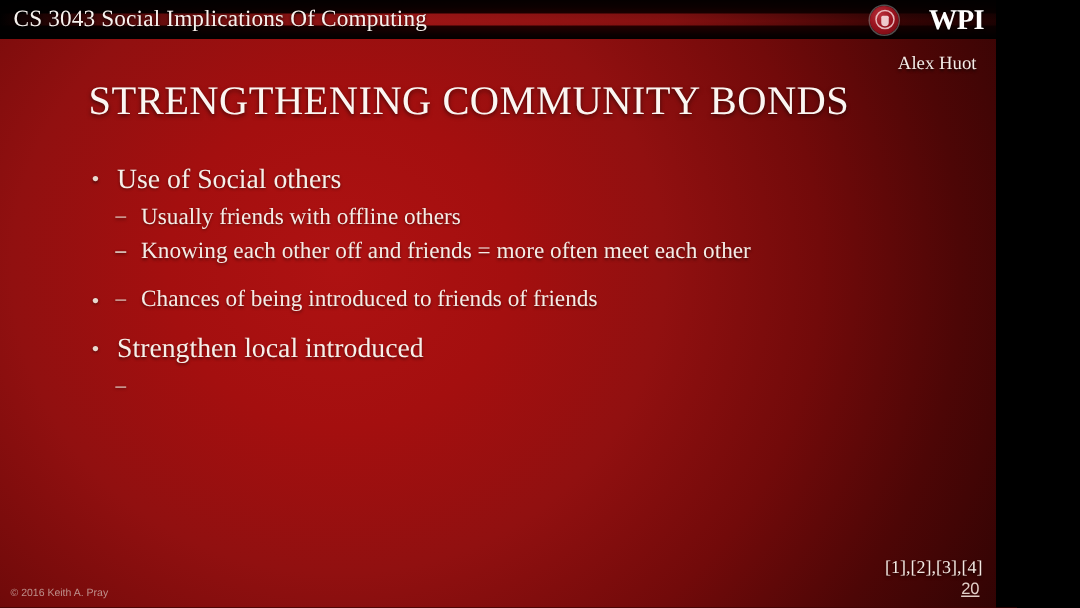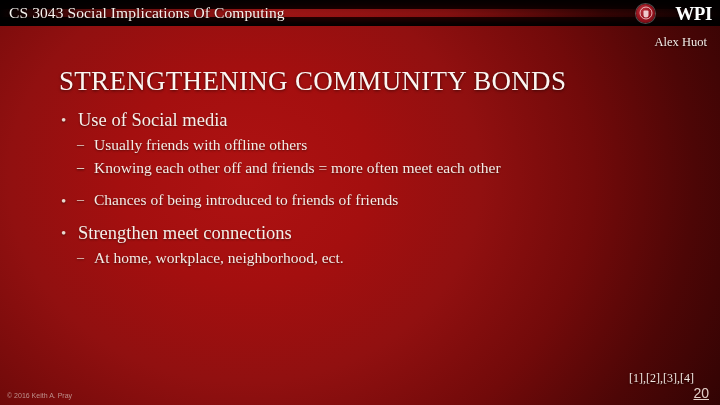--- a/index.html
+++ b/index.html
@@ -2,21 +2,21 @@
 <html><head>
 <meta charset="utf-8">
 <style>
   html, body {
     margin: 0;
     padding: 0;
     background: #000;
   }
   #slide {
     position: relative;
-    width: 720px;
+    width: 664px;
     height: 405px;
     overflow: hidden;
     font-family: "Liberation Serif", "DejaVu Serif", serif;
     background-color: #8e0b0b;
     background-image:
       radial-gradient(ellipse 78% 120% at 34% 44%,
         #ae1212 0%,
         #a40f0f 22%,
         #911010 42%,
         #720a0a 62%,
@@ -137,21 +137,20 @@
   
   #slide-title {
     position: absolute;
     left: 59px; top: 51px;
     font-size: 27px;
     line-height: 32px;
     color: #fbf6f2;
     letter-spacing: 0.3px;
     text-shadow: 0 1px 3px rgba(0,0,0,0.55);
     white-space: nowrap;
-    margin-top: 14px;
   }
 
   
   #body {
     position: absolute;
     left: 58px; top: 108px;
     width: 610px;
   }
   .bullet-group { margin: 0; }
   .lvl1 {
@@ -195,32 +194,32 @@
     left: 7px; bottom: 5px;
     font-family: "Liberation Sans", "DejaVu Sans", sans-serif;
     font-size: 7px;
     line-height: 9px;
     color: #c9a7a2;
     opacity: 0.85;
     white-space: nowrap;
   }
   #citations {
     position: absolute;
-    right: 26px; bottom: 20px;
+    right: 9px; bottom: 20px;
     font-size: 12px;
     line-height: 14px;
     color: #f2e8e2;
     text-shadow: 0 1px 2px rgba(0,0,0,0.55);
     white-space: nowrap;
   }
   #page-number {
     position: absolute;
     right: 11px; bottom: 6px;
     font-family: "Liberation Sans", "DejaVu Sans", sans-serif;
-    font-size: 14px;
+    font-size: 11px;
     line-height: 11px;
     color: #e2cfc8;
     white-space: nowrap;
     text-decoration: underline;
   }
 </style>
 </head>
 <body>
 
 <div id="slide">
@@ -237,21 +236,21 @@
 
   <div id="presenter-name">Alex Huot</div>
 
   <div id="slide-title">STRENGTHENING COMMUNITY BONDS</div>
 
   <div id="body">
 
     <div class="bullet-group">
       <div class="lvl1">
         <span class="marker">•</span>
-        <span>Use of Social media</span>
+        <span>Use of Social others</span>
       </div>
       <div class="lvl2">
         <span class="marker">–</span>
         <span>Usually friends with offline others</span>
       </div>
       <div class="lvl2">
         <span class="marker">–</span>
       </div>
       <div class="lvl2">
         <span class="marker">–</span>
@@ -269,25 +268,24 @@
         <span class="marker">–</span>
         <span>Chances of being introduced to friends of friends</span>
       </div>
     </div>
 
     <div class="group-gap"></div>
 
     <div class="bullet-group">
       <div class="lvl1">
         <span class="marker">•</span>
-        <span>Strengthen meet connections</span>
-      </div>
-      <div class="lvl2">
-        <span class="marker">–</span>
-        <span>At home, workplace, neighborhood, ect.</span>
+        <span>Strengthen local introduced</span>
+      </div>
+      <div class="lvl2">
+        <span class="marker">–</span>
       </div>
     </div>
 
   </div>
 
   <div id="copyright">© 2016 Keith A. Pray</div>
   <div id="citations">[1],[2],[3],[4]</div>
   <div id="page-number">20</div>
 
 </div>

